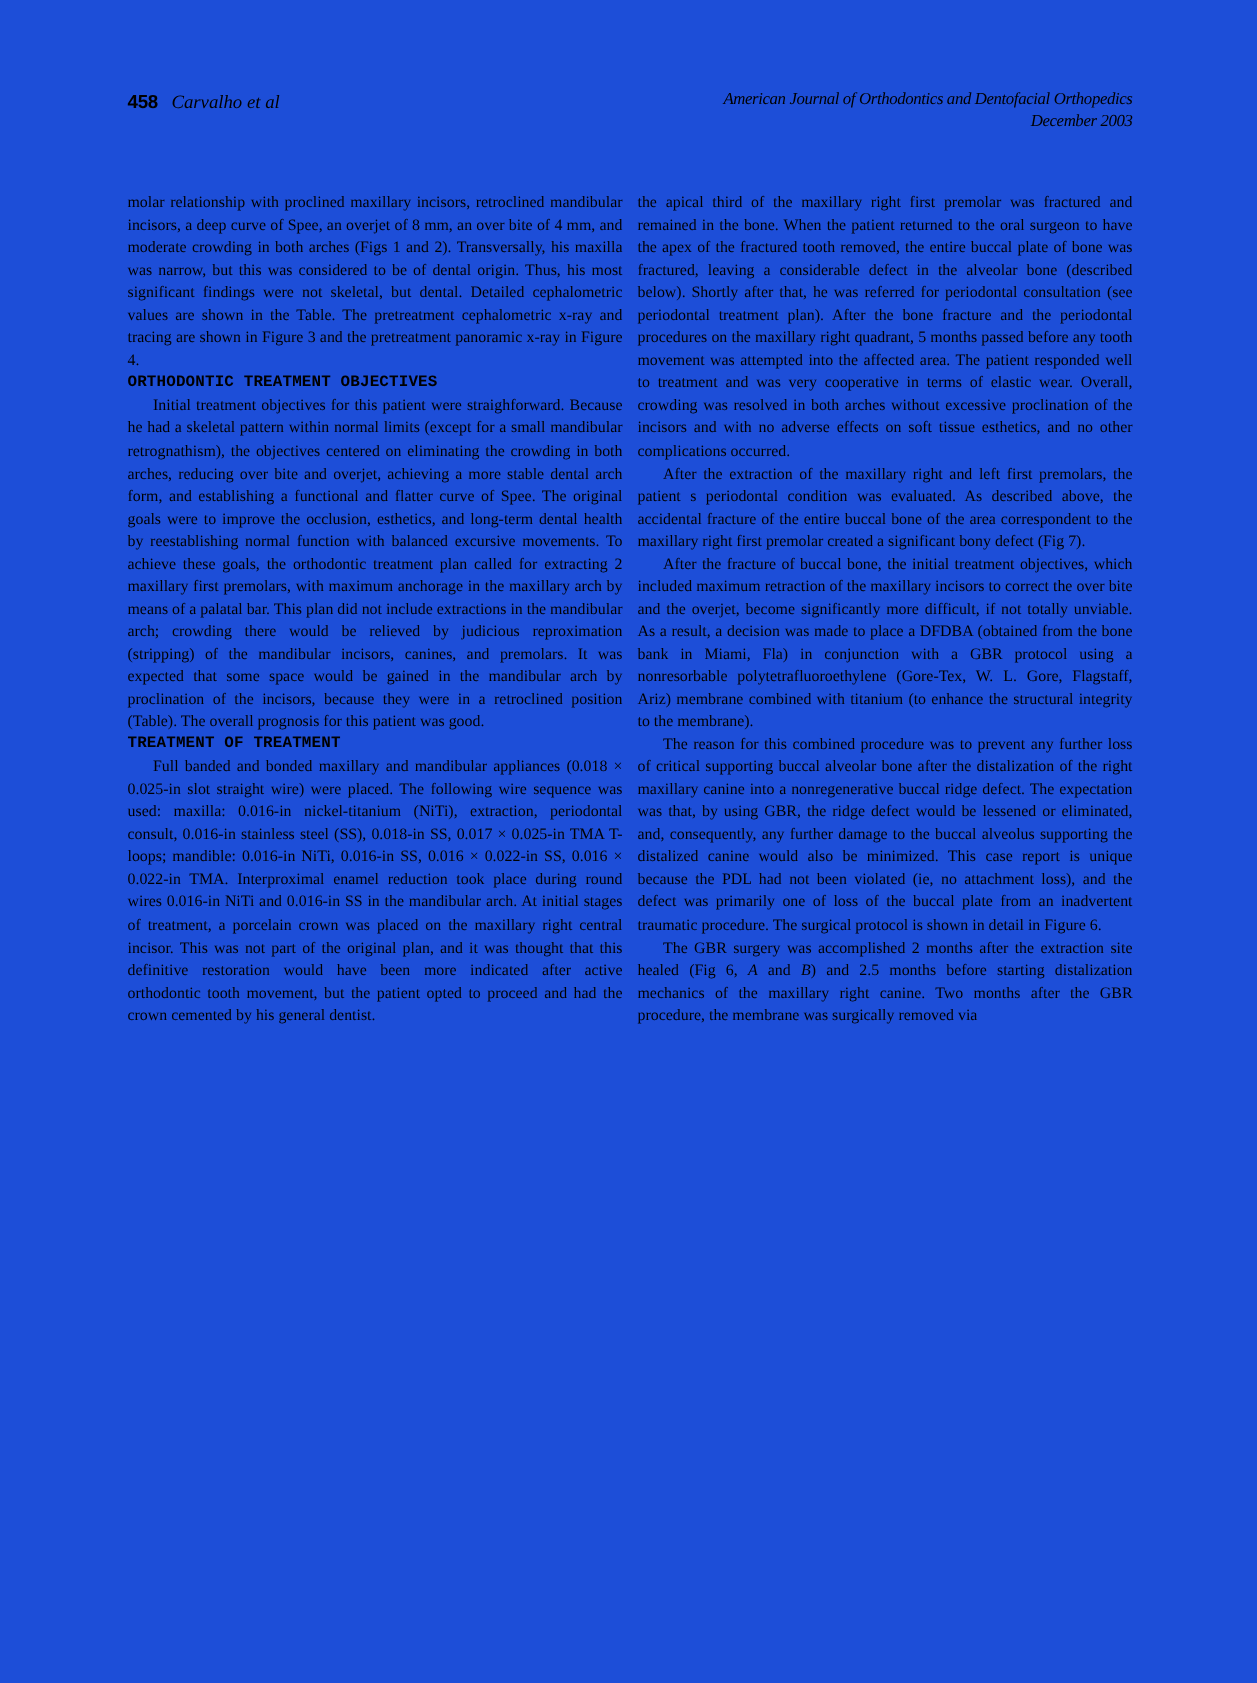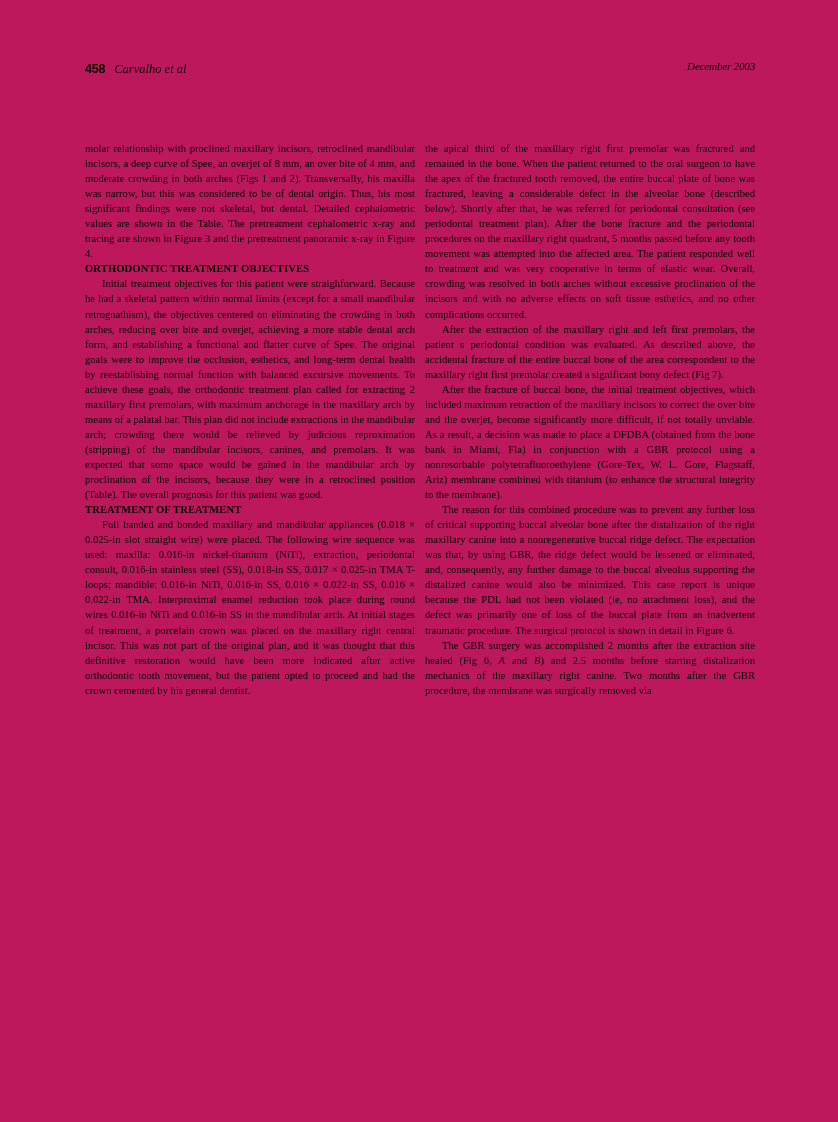--- a/index.html
+++ b/index.html
@@ -14,21 +14,21 @@
     font-family: "Liberation Serif", serif;
     color: #000000;
     overflow: hidden;
   }
 
   .page {
     position: absolute;
     left: 0; top: 0;
     width: 838px;
     height: 1122px;
-    background: #be185d;
+    background: #1d4ed8;
   }
 
   
   .running-head {
     position: absolute;
     left: 85px;
     top: 59px;
     width: 670px;
     height: 40px;
   }
@@ -60,41 +60,41 @@
     font-size: 11.2px;
     line-height: 14.5px;
     letter-spacing: -0.25px;
   }
   .rh-journal { display: block; }
   .rh-date { display: block; }
 
   
   .col {
     position: absolute;
-    top: 141px;
+    top: 128px;
     width: 330px;
   }
   .col-left  { left: 85px; }
   .col-right { left: 425px; }
 
   p.body {
     margin: 0;
     text-align: justify;
     text-justify: inter-word;
     font-size: 10.6px;
     line-height: 15.05px;
     text-indent: 17px;
     hyphens: manual;
   }
   p.body.noindent { text-indent: 0; }
 
   h2.section {
     margin: 0;
     padding: 0;
-    font-family: Liberation Serif, serif;
+    font-family: Liberation Mono, monospace;
     font-weight: bold;
     font-size: 10.6px;
     line-height: 15.05px;
     letter-spacing: 0.1px;
     text-align: left;
   }
   .sp-before-head { margin-top: 11.5px; }
   .sp-after-head  { margin-top: 5.5px; }
 
   i.fig { font-style: italic; }
@@ -102,20 +102,21 @@
 </head>
 <body>
 
 <div class="page">
 
   <div class="running-head">
     <div class="rh-left">
       <span class="rh-pageno">458</span><span class="rh-authors">Carvalho et al</span>
     </div>
     <div class="rh-right">
+      <span class="rh-journal">American Journal of Orthodontics and Dentofacial Orthopedics</span>
       <span class="rh-date">December 2003</span>
     </div>
   </div>
 
   <div class="col col-left">
 
     <p class="body noindent">molar relationship with proclined maxillary incisors, retroclined mandibular incisors, a deep curve of Spee, an overjet of 8 mm, an over bite of 4 mm, and moderate crowding in both arches (Figs 1 and 2). Transversally, his maxilla was narrow, but this was considered to be of dental origin. Thus, his most significant findings were not skeletal, but dental. Detailed cephalometric values are shown in the Table. The pretreatment cephalometric x-ray and tracing are shown in Figure 3 and the pretreatment panoramic x-ray in Figure 4.</p>
 
     <h2 class="section sp-before-head">ORTHODONTIC TREATMENT OBJECTIVES</h2>
 

